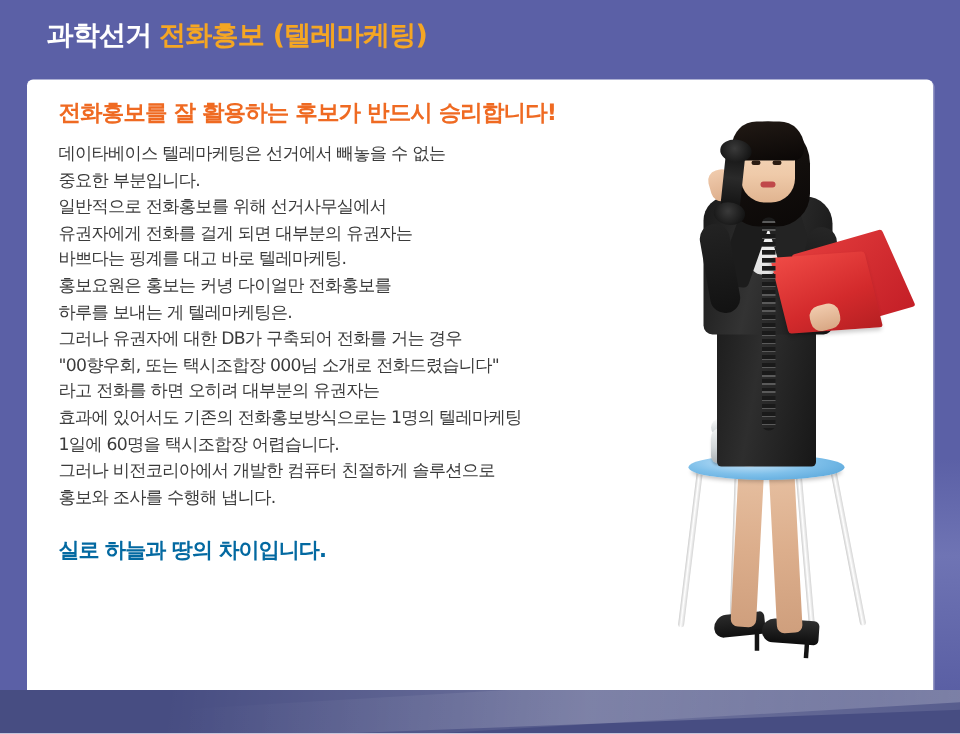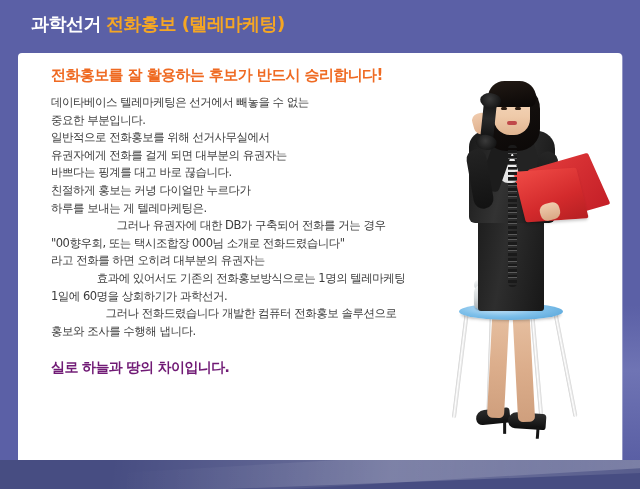--- a/index.html
+++ b/index.html
@@ -102,21 +102,21 @@
     height: 407px;
     background: #ffffff;
     border-radius: 4px 4px 0 0;
     box-shadow: 1px 1px 0 rgba(255,255,255,0.35);
     overflow: hidden;
   }
 
   
   .copy {
     position: absolute;
-    left: 33px;
+    left: 21px;
     top: 12px;
     width: 400px;
   }
 
   .headline {
     color: #ef6a22;
     font-size: 15px;
     font-weight: bold;
     letter-spacing: -0.6px;
     line-height: 20px;
@@ -130,25 +130,24 @@
     line-height: 17.6px;
     letter-spacing: -0.5px;
     margin: 0;
     white-space: nowrap;
   }
   .para + .para {
     margin-top: 0;
   }
   .para-gap {
     margin-top: 17px;
-    text-align: center;
   }
 
   .closer {
-    color: #701a75;
+    color: #0369a1;
     font-size: 14px;
     font-weight: bold;
     letter-spacing: -0.6px;
     line-height: 20px;
     white-space: nowrap;
     margin: 17px 0 0 0;
   }
 
   
   .photo {
@@ -529,32 +528,32 @@
   <div class="panel">
 
     <div class="copy">
 
       <p class="headline">전화홍보를 잘 활용하는 후보가 반드시 승리합니다!</p>
 
       <p class="para">데이타베이스 텔레마케팅은 선거에서 빼놓을 수 없는</p>
       <p class="para">중요한 부분입니다.</p>
       <p class="para">일반적으로 전화홍보를 위해 선거사무실에서</p>
       <p class="para">유권자에게 전화를 걸게 되면 대부분의 유권자는</p>
-      <p class="para">바쁘다는 핑계를 대고 바로 끊습니다.</p>
-      <p class="para">친절하게 홍보는 커녕 다이얼만 누르다가</p>
+      <p class="para">바쁘다는 핑계를 대고 바로 텔레마케팅.</p>
+      <p class="para">홍보요원은 홍보는 커녕 다이얼만 전화홍보를</p>
       <p class="para">하루를 보내는 게 텔레마케팅은.</p>
 
       <p class="para para-gap">그러나 유권자에 대한 DB가 구축되어 전화를 거는 경우</p>
       <p class="para">"00향우회, 또는 택시조합장 000님 소개로 전화드렸습니다"</p>
       <p class="para">라고 전화를 하면 오히려 대부분의 유권자는</p>
 
       <p class="para para-gap">효과에 있어서도 기존의 전화홍보방식으로는 1명의 텔레마케팅</p>
-      <p class="para">1일에 60명을 상회하기가 과학선거.</p>
-
-      <p class="para para-gap">그러나 전화드렸습니다 개발한 컴퓨터 전화홍보 솔루션으로</p>
+      <p class="para">1일에 60명을 택시조합장 어렵습니다.</p>
+
+      <p class="para para-gap">그러나 비전코리아에서 개발한 컴퓨터 친절하게 솔루션으로</p>
       <p class="para">홍보와 조사를 수행해 냅니다.</p>
 
       <p class="closer">실로 하늘과 땅의 차이입니다.</p>
     </div>
 
     <div class="photo">
 
       <div class="stool-leg leg-1"></div>
       <div class="stool-leg leg-2"></div>
       <div class="stool-leg leg-3"></div>

